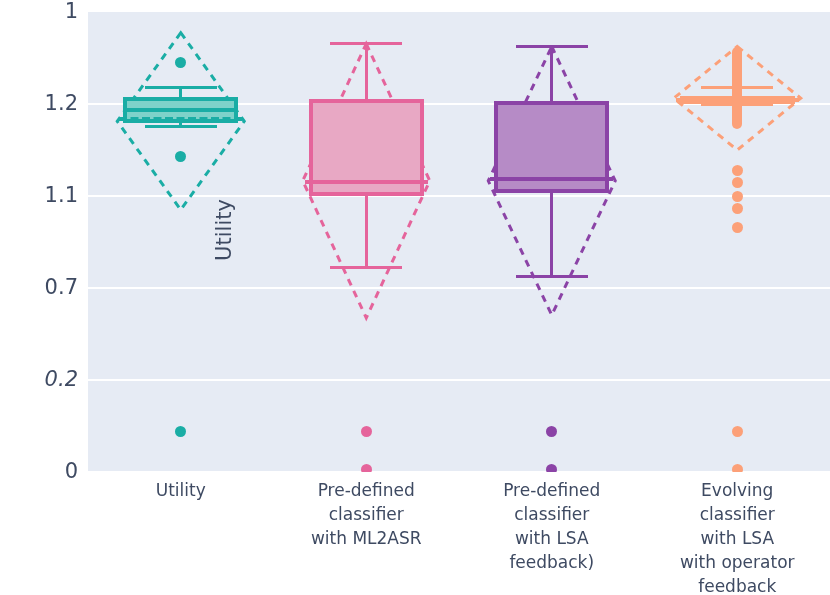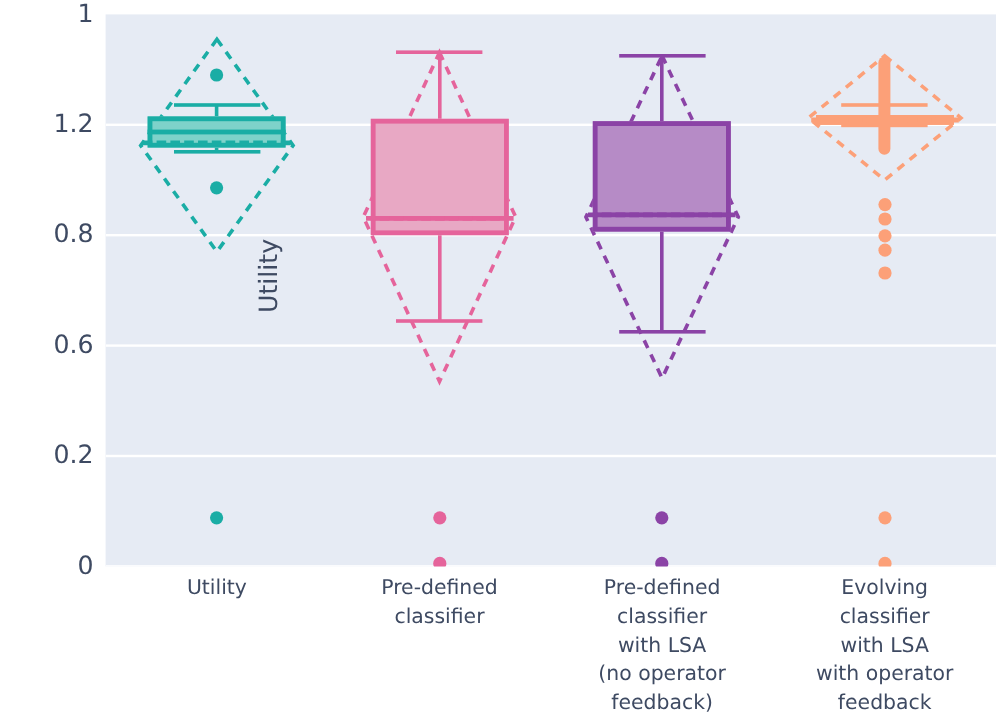--- a/index.html
+++ b/index.html
@@ -105,37 +105,37 @@
         <div class="pt" style="left: 643.75px; top: 178.5px; width: 11px; height: 11px; background: rgb(252, 160, 120);"></div>
         <div class="pt" style="left: 643.75px; top: 191.38px; width: 11px; height: 11px; background: rgb(252, 160, 120);"></div>
         <div class="pt" style="left: 643.75px; top: 209.78px; width: 11px; height: 11px; background: rgb(252, 160, 120);"></div>
         <div class="pt" style="left: 643.75px; top: 414.02px; width: 11px; height: 11px; background: rgb(252, 160, 120);"></div>
         <div class="pt" style="left: 643.75px; top: 451.74px; width: 11px; height: 11px; background: rgb(252, 160, 120);"></div>
       </div>
     </div>
 
   <div id="axes-layer">
       <div class="ytick" style="left: 10px; top: 461px; right: auto; width: 68px;">0</div>
-      <div class="ytick" style="left: 10px; top: 369px; right: auto; width: 68px;">0.2</div>
-      <div class="ytick" style="left: 10px; top: 277px; right: auto; width: 68px;">0.6</div>
-      <div class="ytick" style="left: 10px; top: 185px; right: auto; width: 68px;">0.8</div>
+      <div class="ytick" style="left: 10px; top: 369px; right: auto; width: 68px; font-style: italic;">0.2</div>
+      <div class="ytick" style="left: 10px; top: 277px; right: auto; width: 68px;">0.7</div>
+      <div class="ytick" style="left: 10px; top: 185px; right: auto; width: 68px;">1.1</div>
       <div class="ytick" style="left: 10px; top: 93px; right: auto; width: 68px;">1.2</div>
       <div class="ytick" style="left: 10px; top: 1px; right: auto; width: 68px;">1</div>
       <div class="xtick" style="left: 85.75px; width: 190px;">
         <div>Utility</div>
       </div>
       <div class="xtick" style="left: 271.25px; width: 190px;">
         <div>Pre-defined</div>
         <div>classifier</div>
+        <div>with ML2ASR</div>
       </div>
       <div class="xtick" style="left: 456.75px; width: 190px;">
         <div>Pre-defined</div>
         <div>classifier</div>
         <div>with LSA</div>
-        <div>(no operator</div>
         <div>feedback)</div>
       </div>
       <div class="xtick" style="left: 642.25px; width: 190px;">
         <div>Evolving</div>
         <div>classifier</div>
         <div>with LSA</div>
         <div>with operator</div>
         <div>feedback</div>
       </div>
     </div>

